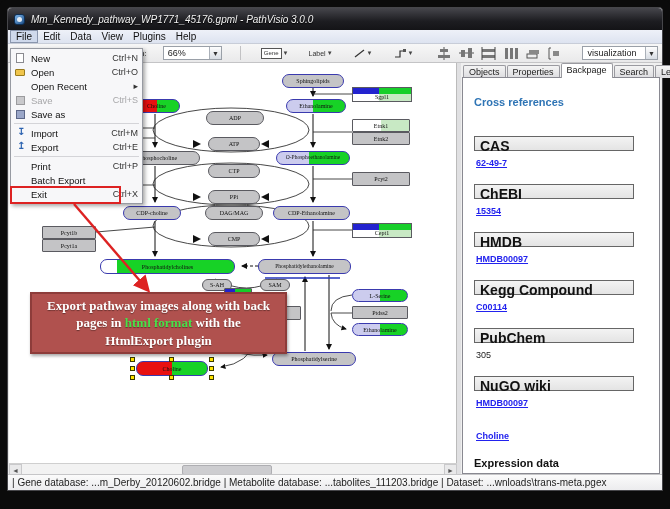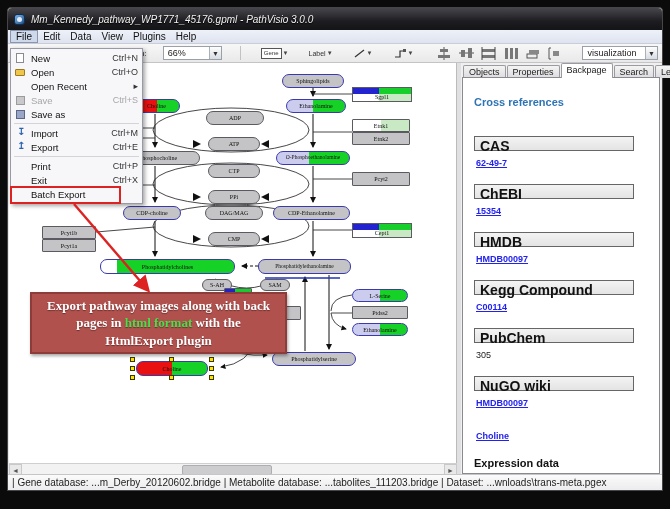--- a/index.html
+++ b/index.html
@@ -400,27 +400,27 @@
           <span class="sc">Ctrl+E</span>
     </div>
     <div class="fm-sep"></div>
     <div class="fm-item">
       <span class="ic"></span>
       <span class="lab">Print</span>
           <span class="sc">Ctrl+P</span>
     </div>
     <div class="fm-item">
       <span class="ic"></span>
+      <span class="lab">Batch Export</span>
+          <span class="sc"></span>
+    </div>
+    <div class="fm-item">
+      <span class="ic"></span>
       <span class="lab">Exit</span>
           <span class="sc">Ctrl+X</span>
-    </div>
-    <div class="fm-item">
-      <span class="ic"></span>
-      <span class="lab">Batch Export</span>
-          <span class="sc"></span>
     </div>
   </div>
 
   <svg class="redlayer" viewBox="0 0 656 484">
     <defs>
       <marker id="rar" markerWidth="8" markerHeight="8" refX="5" refY="3.5" orient="auto">
         <path d="M0,0 L7,3.5 L0,7 z" fill="#dd2222"></path>
       </marker>
     </defs>
     <rect x="3" y="179" width="109" height="16" fill="none" stroke="#dd2222" stroke-width="2"></rect>

